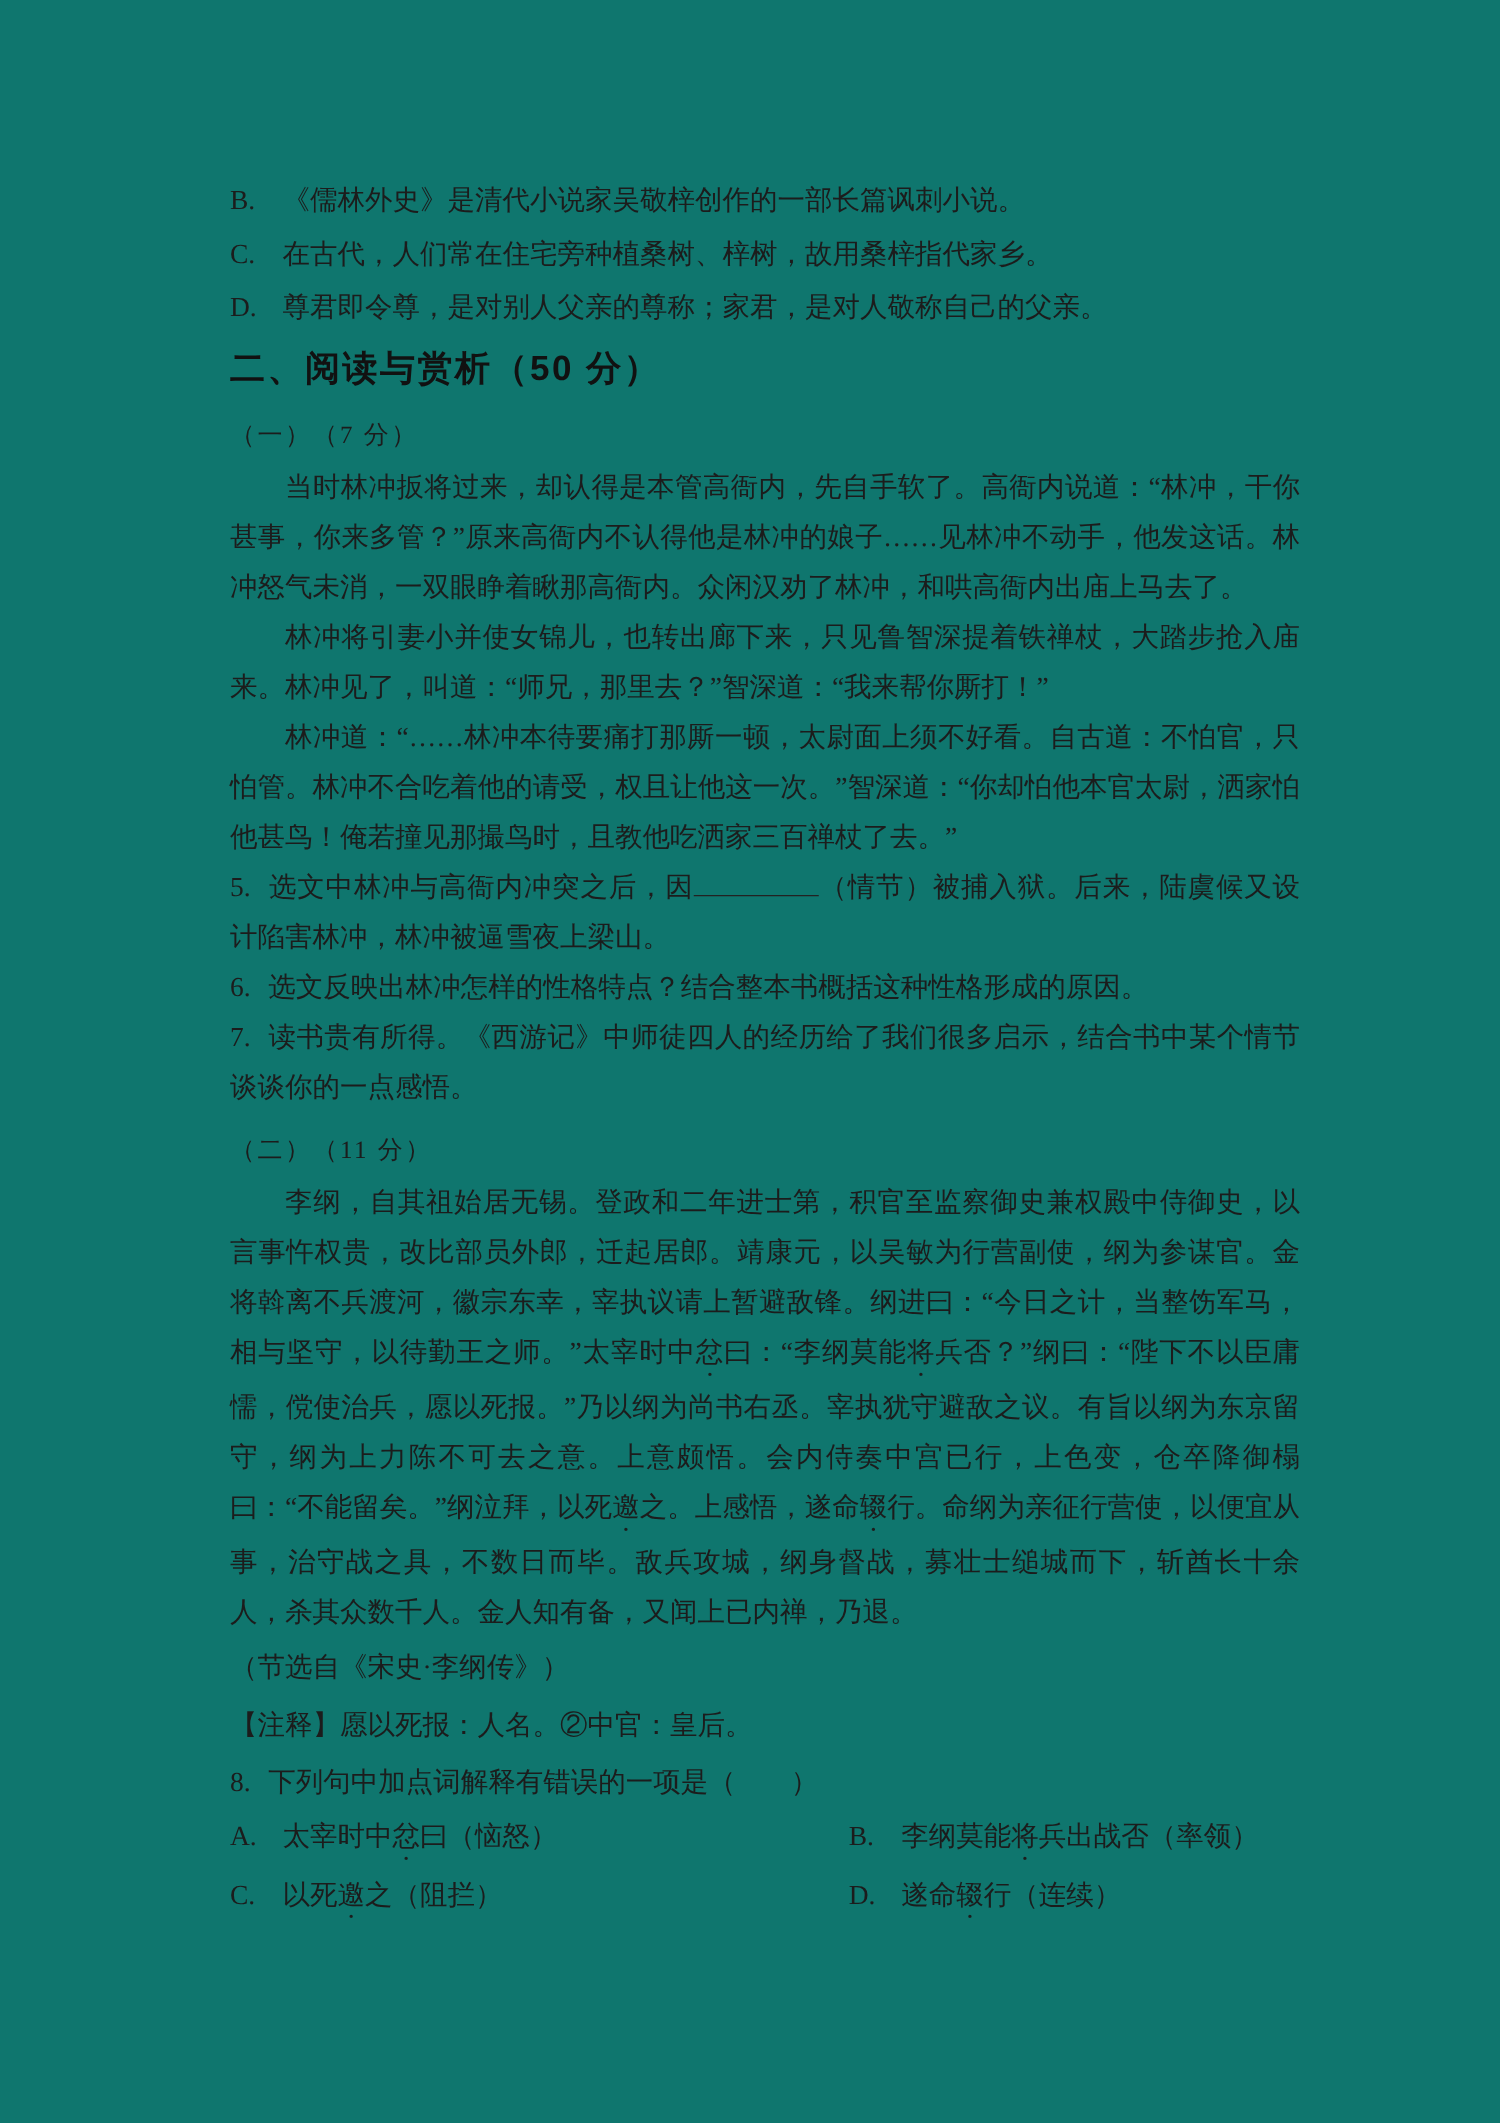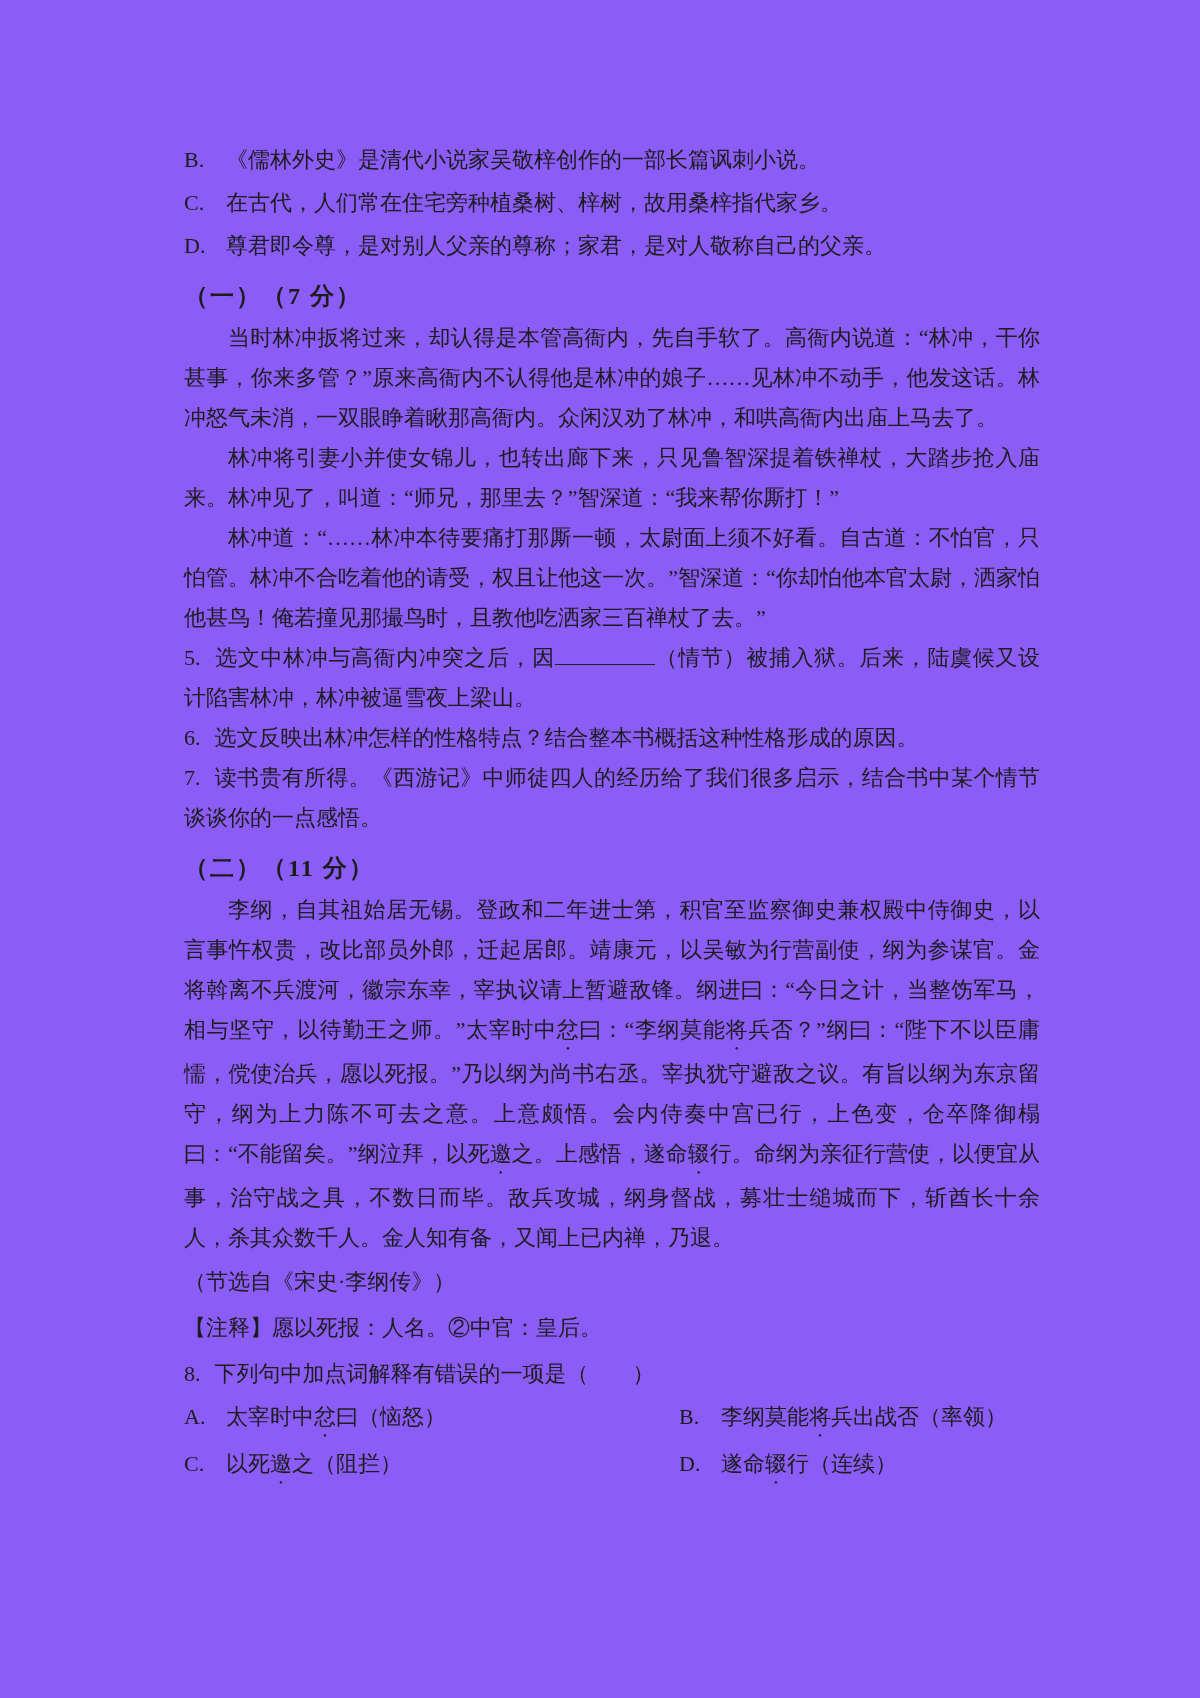--- a/index.html
+++ b/index.html
@@ -1,35 +1,35 @@
 <!DOCTYPE html>
 <html><head>
 <meta charset="utf-8">
 <style>
   html,body{margin:0;padding:0;background:#e8e8e8;}
   .page{
     position:relative;
     width:1200px;height:1698px;
     margin:0 auto;
-    background:#8b5cf6;
+    background:#0f766e;
     box-sizing:border-box;
     padding:140px 160px 0 184px;
     font-family:"Liberation Serif","DejaVu Serif",serif;
     color:#1c1c1c;
     font-size:22px;
     line-height:40px;
   }
   .content{width:856px;}
   .opt-row{margin:0 0 3px 0;}
   .opt-label{display:inline-block;min-width:24px;margin-right:18px;}
   .section-title{
     font-size:28px;font-weight:bold;margin:6px 0 0 0;line-height:46px;
     letter-spacing:2px;font-family:"Liberation Sans","DejaVu Sans",sans-serif;color:#111;
   }
-  .part-heading{font-size:24px;font-weight:700;margin:8px 0 0 0;line-height:44px;letter-spacing:2px;}
+  .part-heading{font-size:20px;font-weight:400;margin:8px 0 0 0;line-height:44px;letter-spacing:2px;}
   .para{margin:0;text-indent:44px;text-align:justify;}
   .q{margin:0;text-align:justify;}
   .q-num{margin-right:14px;}
   .citation{margin:4px 0 0 0;text-align:left;}
   .notes{margin:6px 0 0 0;}
   .q8-stem{margin:6px 0 0 0;}
   .q-options{
     display:grid;grid-template-columns:495px auto;
     row-gap:3px;margin:3px 0 0 0;
   }
@@ -55,20 +55,21 @@
 </head>
 <body>
 
 <div class="page">
   <div class="content">
 
     <p class="opt-row"><span class="opt-label">B.</span><span>《儒林外史》是清代小说家吴敬梓创作的一部长篇讽刺小说。</span></p>
     <p class="opt-row"><span class="opt-label">C.</span><span>在古代，人们常在住宅旁种植桑树、梓树，故用桑梓指代家乡。</span></p>
     <p class="opt-row"><span class="opt-label">D.</span><span>尊君即令尊，是对别人父亲的尊称；家君，是对人敬称自己的父亲。</span></p>
 
+    <h2 class="section-title">二、阅读与赏析（50 分）</h2>
 
     <h3 class="part-heading">（一）（7 分）</h3>
 
     <p class="para">当时林冲扳将过来，却认得是本管高衙内，先自手软了。高衙内说道：“林冲，干你甚事，你来多管？”原来高衙内不认得他是林冲的娘子……见林冲不动手，他发这话。林冲怒气未消，一双眼睁着瞅那高衙内。众闲汉劝了林冲，和哄高衙内出庙上马去了。</p>
     <p class="para">林冲将引妻小并使女锦儿，也转出廊下来，只见鲁智深提着铁禅杖，大踏步抢入庙来。林冲见了，叫道：“师兄，那里去？”智深道：“我来帮你厮打！”</p>
     <p class="para">林冲道：“……林冲本待要痛打那厮一顿，太尉面上须不好看。自古道：不怕官，只怕管。林冲不合吃着他的请受，权且让他这一次。”智深道：“你却怕他本官太尉，洒家怕他甚鸟！俺若撞见那撮鸟时，且教他吃洒家三百禅杖了去。”</p>
 
     <p class="q"><span class="q-num">5.</span><span><span>选文中林冲与高衙内冲突之后，因</span><span class="blank"></span><span>（情节）被捕入狱。后来，陆虞候又设计陷害林冲，林冲被逼雪夜上梁山。</span></span></p>
     <p class="q"><span class="q-num">6.</span><span>选文反映出林冲怎样的性格特点？结合整本书概括这种性格形成的原因。</span></p>
     <p class="q"><span class="q-num">7.</span><span>读书贵有所得。《西游记》中师徒四人的经历给了我们很多启示，结合书中某个情节谈谈你的一点感悟。</span></p>

